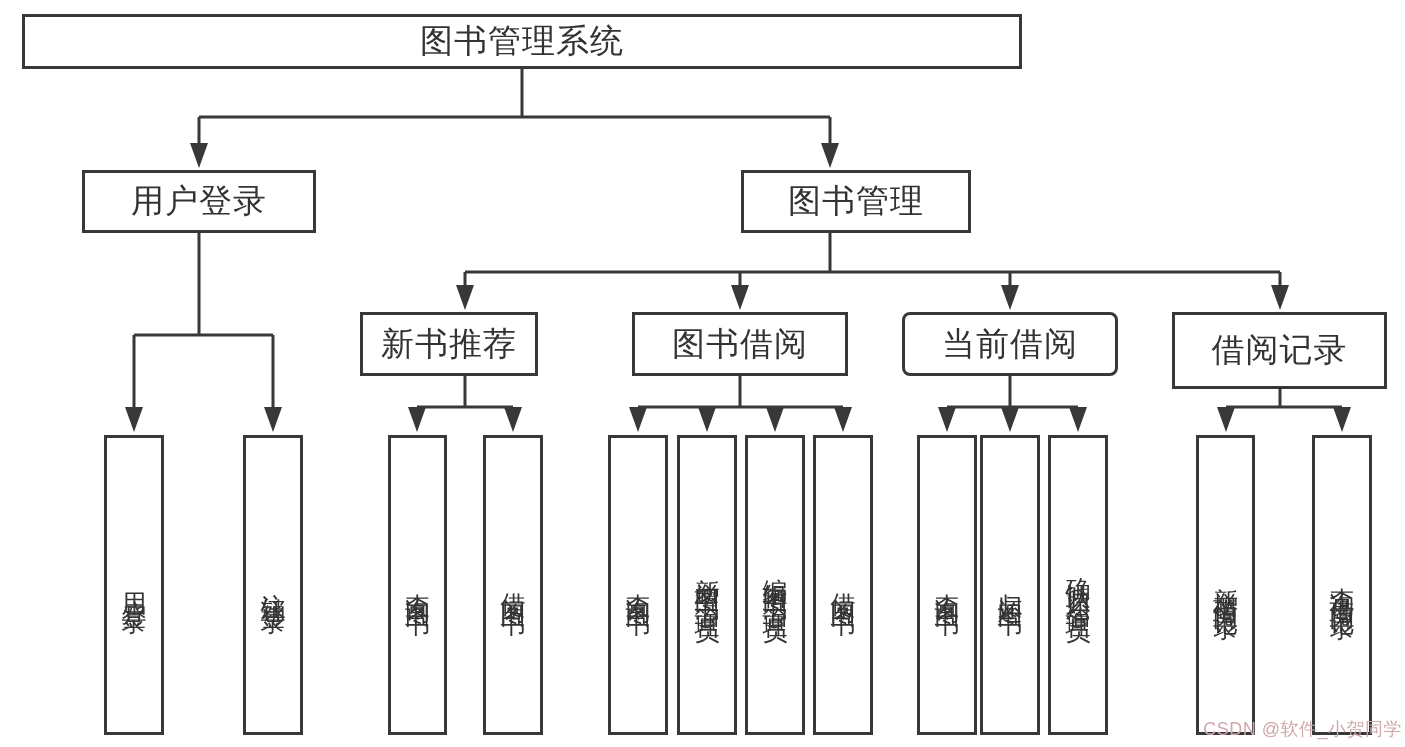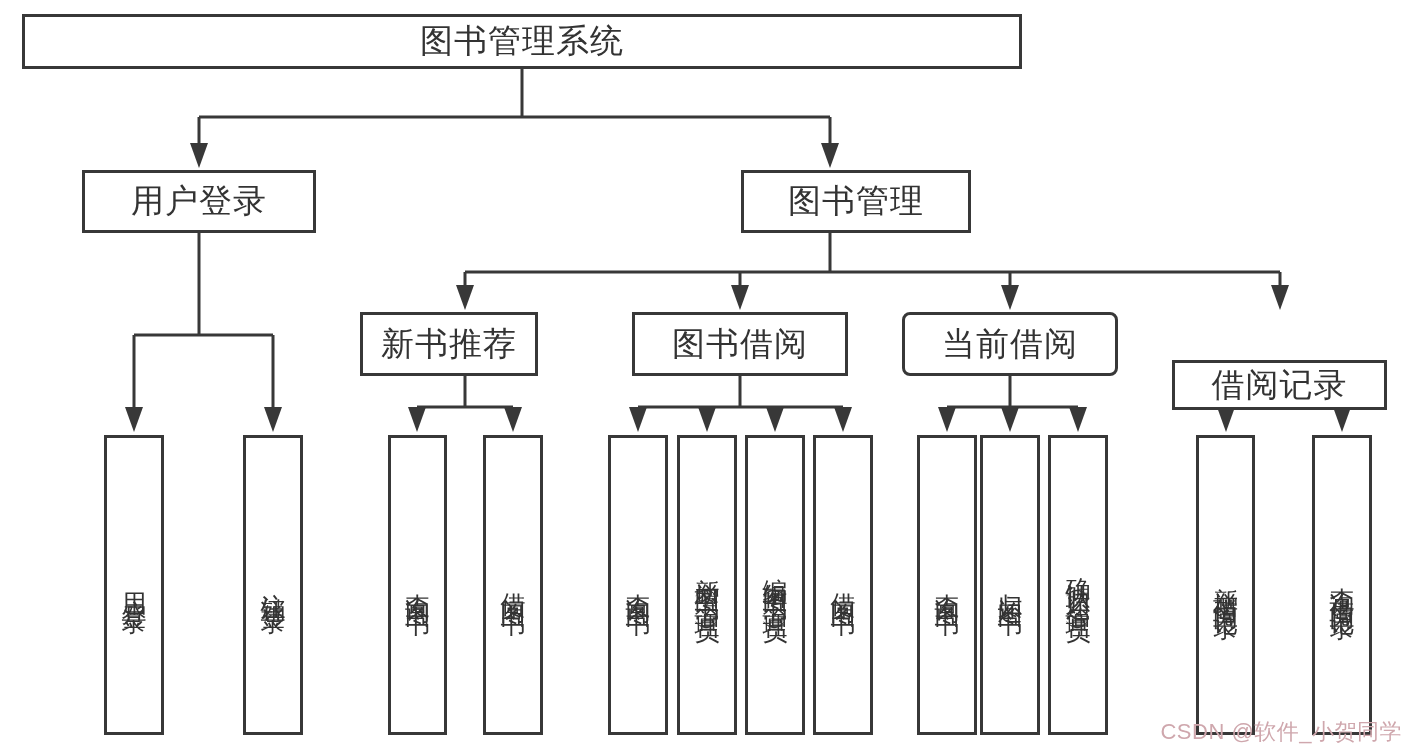--- a/index.html
+++ b/index.html
@@ -57,21 +57,21 @@
     text-orientation: mixed;
     font-size: 25px;
     letter-spacing: 6px;
     line-height: 1;
   }
   .watermark {
     position: absolute;
     right: 3px;
     top: 717px;
     z-index: 3;
-    font-size: 22px;
+    font-size: 18px;
     color: var(--watermark);
     letter-spacing: 0.5px;
     white-space: nowrap;
   }
 </style>
 </head>
 <body>
 
 <div id="canvas">
 
@@ -126,21 +126,21 @@
   </svg>
 
   <div class="node hbox" style="left:22px; top:14px; width:1000px; height:55px;">图书管理系统</div>
 
   <div class="node hbox" style="left:82px; top:170px; width:234px; height:63px;">用户登录</div>
   <div class="node hbox" style="left:715px; top:170px; width:230px; height:63px;margin-left:26px;">图书管理</div>
 
   <div class="node hbox" style="left:360px; top:312px; width:178px; height:64px;">新书推荐</div>
   <div class="node hbox" style="left:632px; top:312px; width:216px; height:64px;text-align:center;">图书借阅</div>
   <div class="node hbox" style="left:902px; top:312px; width:216px; height:64px;border-radius:8px;">当前借阅</div>
-  <div class="node hbox" style="left:1172px; top:312px; width:215px; height:50px;margin-top:48px;">借阅记录</div>
+  <div class="node hbox" style="left:1172px; top:312px; width:215px; height:77px;">借阅记录</div>
 
   <div class="node vbox" style="left:104px; top:435px; width:60px; height:300px;">用户登录</div>
   <div class="node vbox" style="left:243px; top:435px; width:60px; height:300px;">注销登录</div>
 
   <div class="node vbox" style="left:388px; top:435px; width:59px; height:300px;">查询图书</div>
   <div class="node vbox" style="left:483px; top:435px; width:60px; height:300px;">借阅图书</div>
 
   <div class="node vbox" style="left:608px; top:435px; width:60px; height:300px;">查询图书</div>
   <div class="node vbox" style="left:677px; top:435px; width:60px; height:300px;">新增图书（管理员）</div>
   <div class="node vbox" style="left:745px; top:435px; width:60px; height:300px;">编辑图书（管理员）</div>

